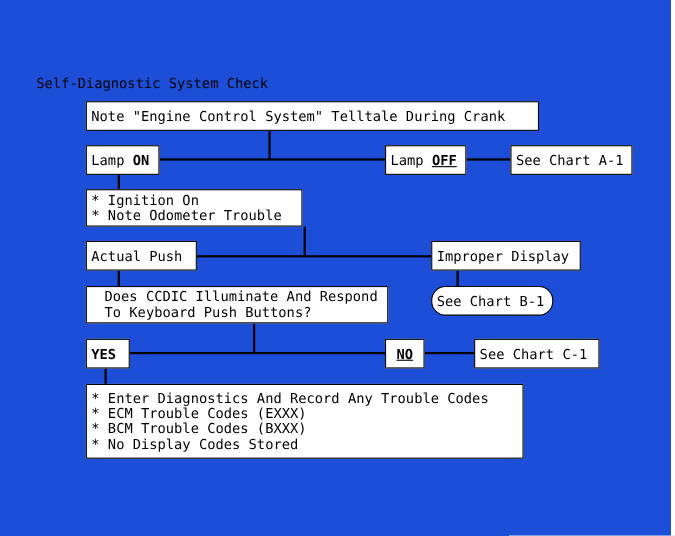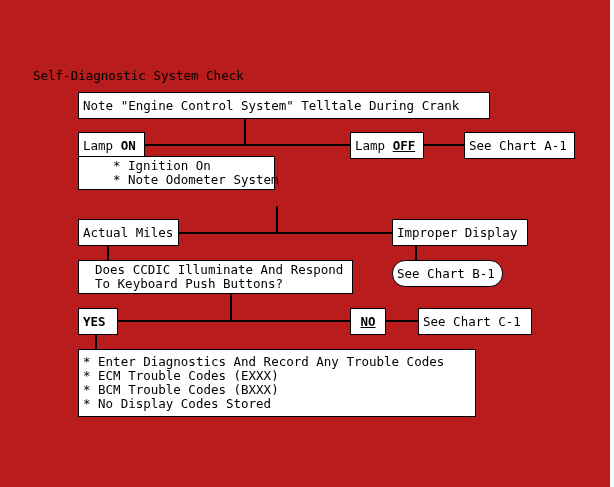--- a/index.html
+++ b/index.html
@@ -4,21 +4,21 @@
 <style>
   html, body {
     margin: 0;
     padding: 0;
     background: #ffffff;
   }
   #canvas {
     position: relative;
     width: 610px;
     height: 487px;
-    background: #b91c1c;
+    background: #1d4ed8;
     overflow: hidden;
     font-family: "DejaVu Sans Mono", "Liberation Mono", monospace;
   }
   .title {
     position: absolute;
     left: 33px;
     top: 68px;
     font-size: 12.5px;
     color: #000000;
     white-space: pre;
@@ -96,27 +96,27 @@
   </div>
 
   <div class="box" style="left:350px; top:132px; width:74px; height:27px;">
     <div class="ln"><span>Lamp </span><span class="uline">OFF</span></div>
   </div>
 
   <div class="box" style="left:464px; top:132px; width:111px; height:27px;">
     <div class="ln">See Chart A-1</div>
   </div>
 
-  <div class="box" style="left:78px; top:156px; width:197px; height:34px;padding-left:30px;">
+  <div class="box" style="left:78px; top:172px; width:197px; height:34px;">
     <div class="ln">* Ignition On</div>
-    <div class="ln">* Note Odometer System</div>
+    <div class="ln">* Note Odometer Trouble</div>
   </div>
 
   <div class="box" style="left:78px; top:219px; width:101px; height:27px;">
-    <div class="ln">Actual Miles</div>
+    <div class="ln">Actual Push</div>
   </div>
 
   <div class="box" style="left:392px; top:219px; width:136px; height:27px;">
     <div class="ln">Improper Display</div>
   </div>
 
   <div class="box" style="left:392px; top:260px; width:111px; height:27px;border-radius:13px;">
     <div class="ln">See Chart B-1</div>
   </div>
 
@@ -126,21 +126,21 @@
   </div>
 
   <div class="box" style="left:78px; top:308px; width:40px; height:27px;">
     <div class="ln bold">YES</div>
   </div>
 
   <div class="box" style="left:350px; top:308px; width:36px; height:27px;text-align:center;">
     <div class="ln uline">NO</div>
   </div>
 
-  <div class="box" style="left:418px; top:308px; width:114px; height:27px;">
+  <div class="box" style="left:431px; top:308px; width:114px; height:27px;">
     <div class="ln">See Chart C-1</div>
   </div>
 
   <div class="box" style="left:78px; top:349px; width:398px; height:68px;">
     <div class="ln">* Enter Diagnostics And Record Any Trouble Codes</div>
     <div class="ln">* ECM Trouble Codes (EXXX)</div>
     <div class="ln">* BCM Trouble Codes (BXXX)</div>
     <div class="ln">* No Display Codes Stored</div>
   </div>
 

